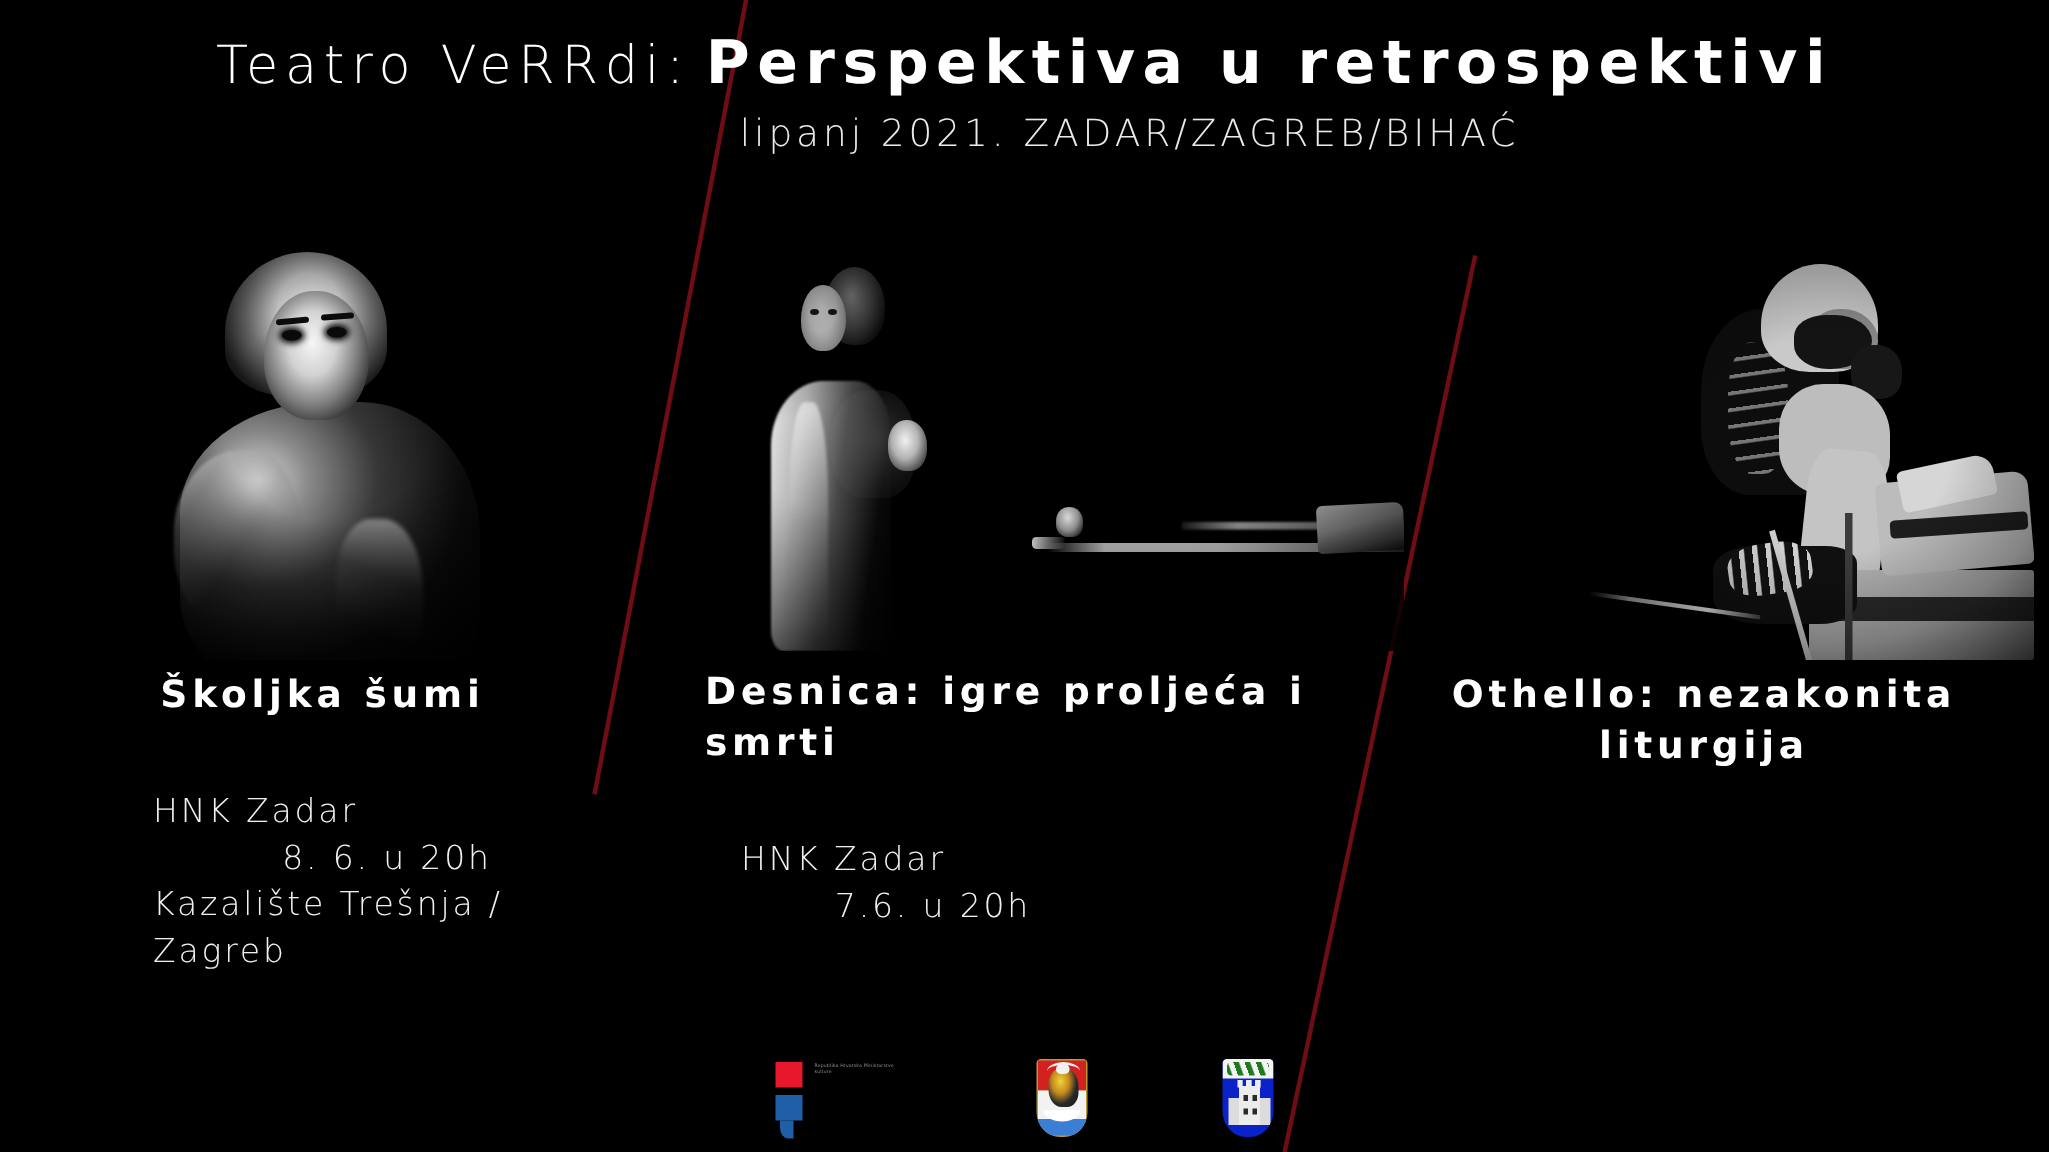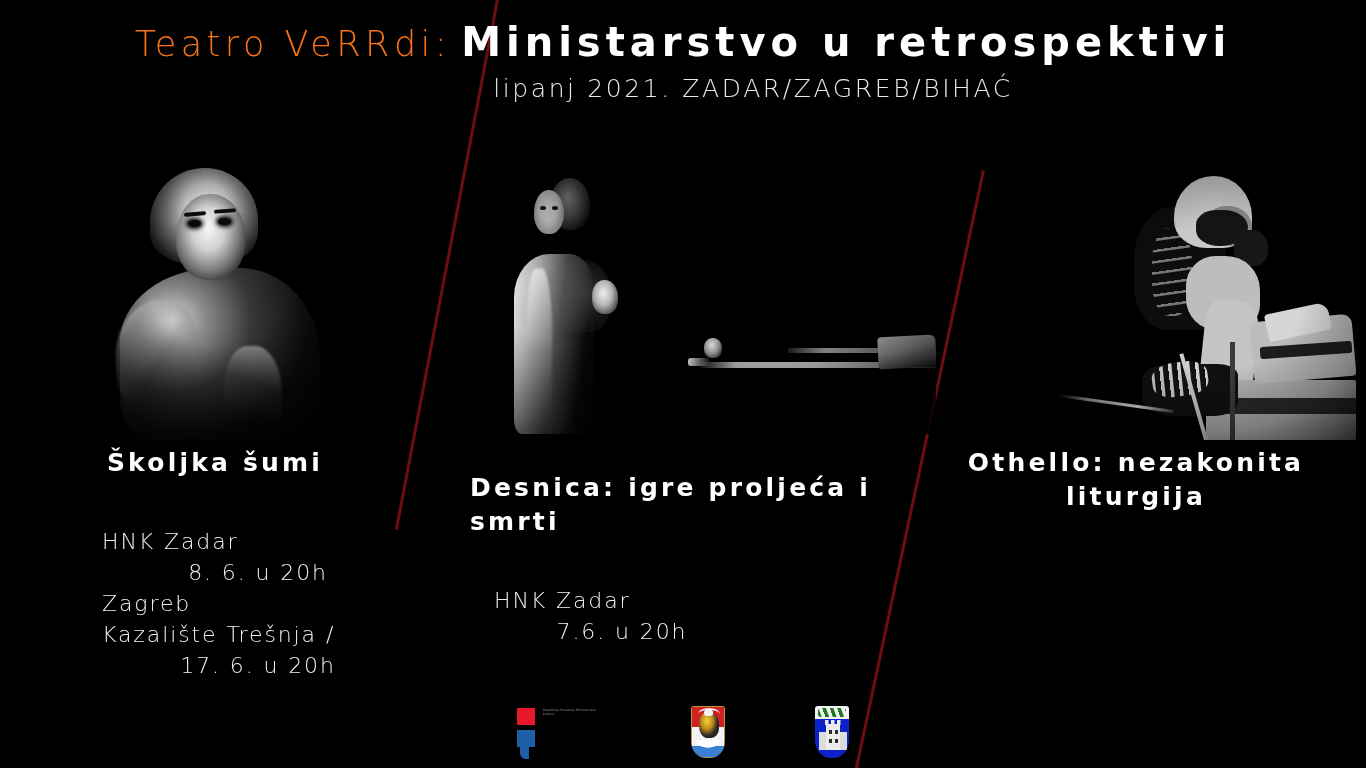--- a/index.html
+++ b/index.html
@@ -21,21 +21,21 @@
   #diag-right { left:982px; top:170px; width:3px; height:612px; transform:rotate(12.0deg); }
 
   
   #header { position:absolute; left:0; top:18px; width:1366px; text-align:center; }
   #title-line {
     white-space:nowrap; color:#fff;
     font-size:38px; line-height:48px;
   }
   #brand {
     font-weight:300; letter-spacing:4.5px; font-size:35px;
-    color:#f97316;
+    color:#ffffff;
   }
   #show-title {
     font-weight:bold; letter-spacing:5px; font-size:40px;
     color:#ffffff; margin-left:10px;
   }
   #subtitle {
     margin-top:6px; margin-right:80px;
     color:#eaeaea; font-weight:300;
     font-size:25px; letter-spacing:2.6px;
     text-align:center; padding-left:200px;margin-left:20px;
@@ -256,21 +256,21 @@
     background:#3b3b3b;
   }
   #p3 .vignette {
     left:0; top:0; width:300px; height:274px;
     background:radial-gradient(ellipse at 54% 48%, rgba(0,0,0,0) 36%, rgba(0,0,0,0.30) 66%, rgba(0,0,0,0.80) 94%);
   }
 
   
   .col { position:absolute; color:#fff; }
   #col-1 { left:78px;  top:446px; width:310px; }
-  #col-2 { left:470px; top:471px; width:430px; }
+  #col-2 { left:470px; top:444px; width:430px; }
   #col-3 { left:940px; top:446px; width:400px; }
 
   .col-title {
     font-weight:bold; font-size:25px; letter-spacing:3.2px;
     line-height:34px; color:#ffffff;
   }
   #col-1 .col-title { text-align:center; padding-right:36px; }
   #col-2 .col-title { text-align:left; }
   #col-3 .col-title { text-align:center; padding-right:8px; }
 
@@ -379,21 +379,21 @@
 </head>
 <body>
 
 <div id="poster">
 
   <div class="diag" id="diag-left"></div>
   <div class="diag" id="diag-right"></div>
 
   <div id="header">
     <div id="title-line">
-      <span id="brand">Teatro VeRRdi:</span><span id="show-title">Ministarstvo u retrospektivi</span>
+      <span id="brand">Teatro VeRRdi:</span><span id="show-title">Perspektiva u retrospektivi</span>
     </div>
     <div id="subtitle">lipanj 2021. ZADAR/ZAGREB/BIHAĆ</div>
   </div>
 
   <div class="photo" id="photo-1">
     <div id="p1">
       <div class="fig hair"></div>
       <div class="fig torso"></div>
       <div class="fig face"></div>
       <div class="fig brow brow-l"></div>
@@ -447,23 +447,22 @@
       <div class="fig cane2"></div>
       <div class="fig vignette"></div>
     </div>
   </div>
 
   <div class="col" id="col-1">
     <div class="col-title">Školjka šumi</div>
     <div class="venues">
       <div class="venue-name">HNK Zadar</div>
       <div class="venue-date">8. 6. u 20h</div>
+      <div class="venue-name">Kazalište Trešnja /</div>
       <div class="venue-name">Zagreb</div>
-      <div class="venue-name">Kazalište Trešnja /</div>
-      <div class="venue-date">17. 6. u 20h</div>
     </div>
   </div>
 
   <div class="col" id="col-2">
     <div class="col-title">Desnica: igre proljeća i smrti</div>
     <div class="venues">
       <div class="venue-name">HNK Zadar</div>
       <div class="venue-date">7.6. u 20h</div>
     </div>
   </div>

